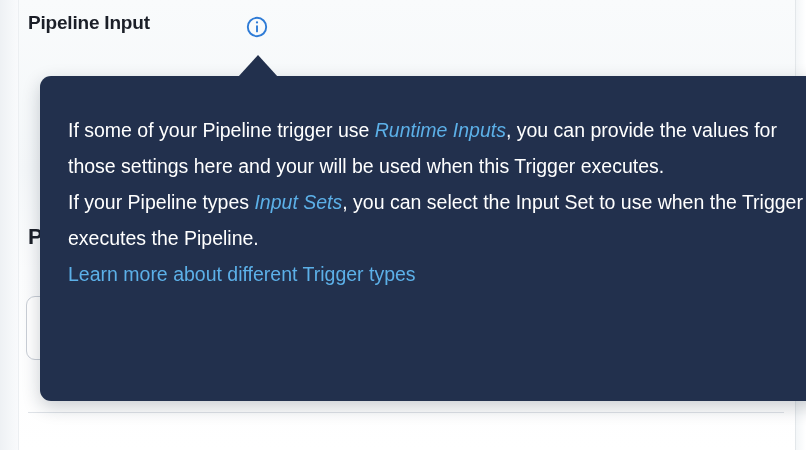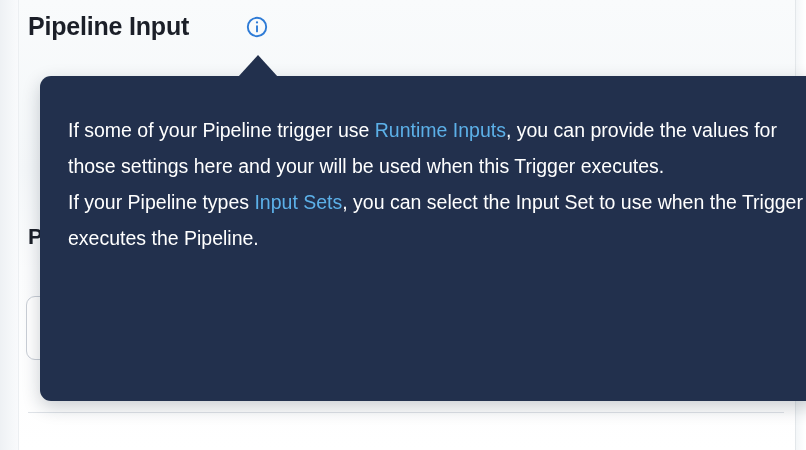--- a/index.html
+++ b/index.html
@@ -37,21 +37,21 @@
     right: 0; top: 0;
     width: 10px; height: 450px;
     background: linear-gradient(270deg, #ffffff 0%, #f3f6f8 100%);
     border-left: 1px solid #e3e7ea;
   }
 
   .page-title {
     position: absolute;
     left: 28px;
     top: 12px;
-    font-size: 25px;
+    font-size: 19px;
     font-weight: bold;
     color: #1b1f28;
     letter-spacing: -0.2px;
     white-space: nowrap;
   }
 
   .info-icon {
     position: absolute;
     left: 244px;
     top: 14px;
@@ -129,20 +129,21 @@
     font-weight: normal;
   }
   .tt-para {
     margin: 0;
     width: 748px;
   }
   .tt-link-inline {
     color: #5cb0e8;
     text-decoration: none;
     cursor: pointer;
+    font-style: italic;
   }
   .tt-link-block {
     display: block;
     color: #5cb0e8;
     text-decoration: none;
     cursor: pointer;
     width: max-content;
   }
 </style>
 </head>
@@ -168,17 +169,18 @@
   </div>
 
   <div class="tooltip-arrow"></div>
   <div class="tooltip">
     <div class="tooltip-body">
 
       <p class="tt-para"><span>If some of your Pipeline trigger use </span><a class="tt-link-inline">Runtime Inputs</a><span>, you can provide the values for those settings here and your will be used when this Trigger executes.</span></p>
 
       <p class="tt-para"><span>If your Pipeline types </span><a class="tt-link-inline">Input Sets</a><span>, you can select the Input Set to use when the Trigger executes the Pipeline.</span></p>
 
+      <a class="tt-link-block">Learn more about different Trigger types</a>
 
     </div>
   </div>
 
 </div>
 
 </body></html>

